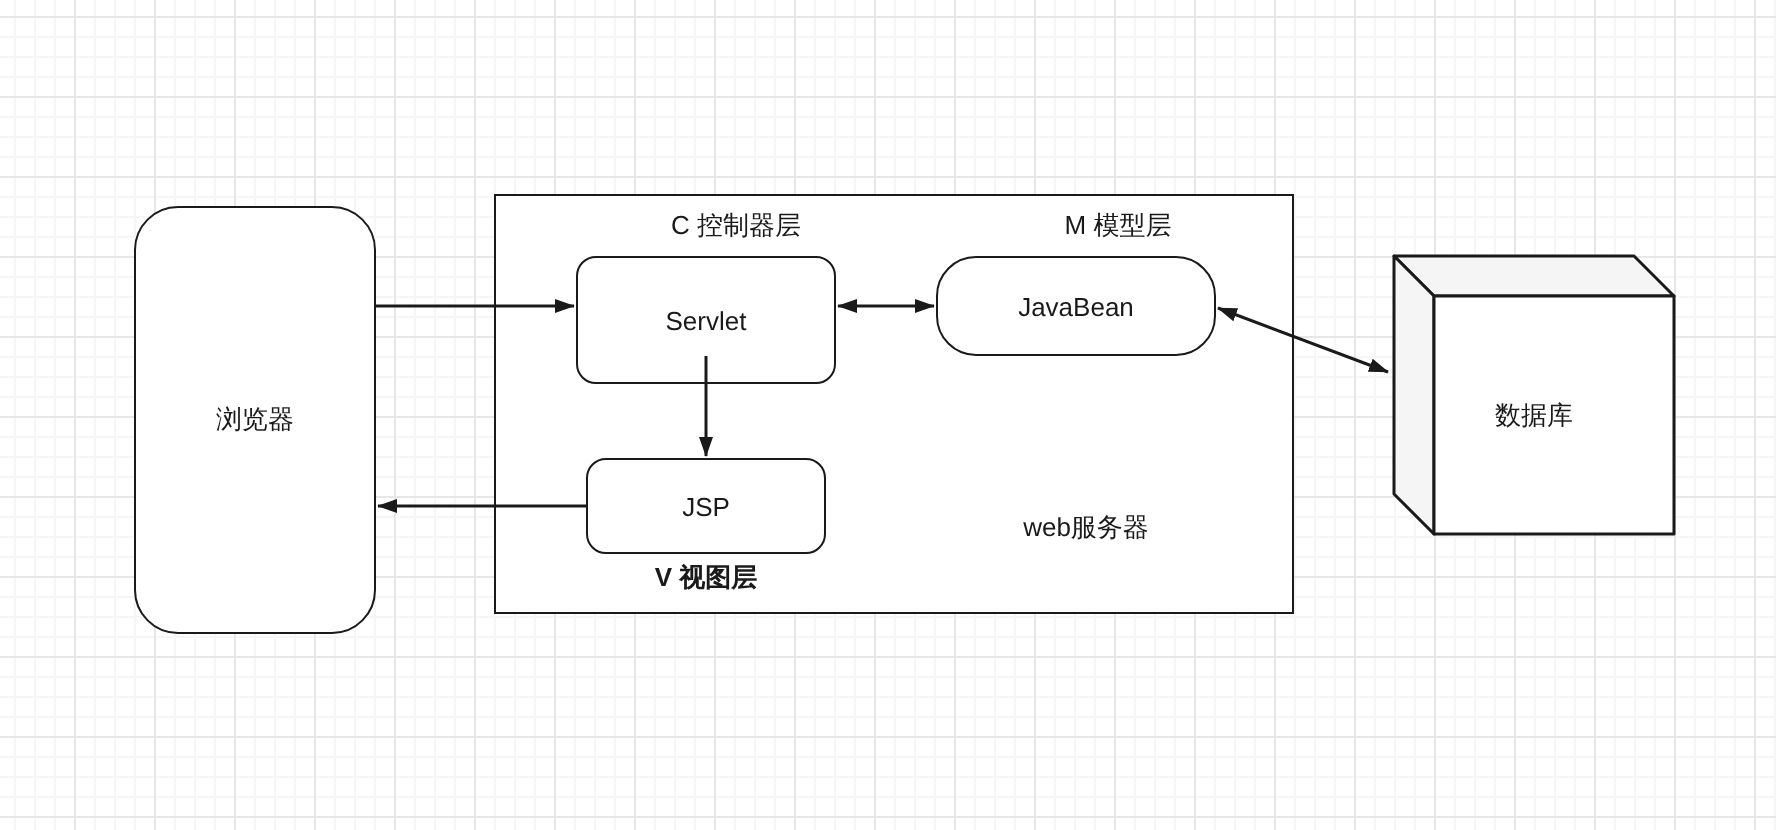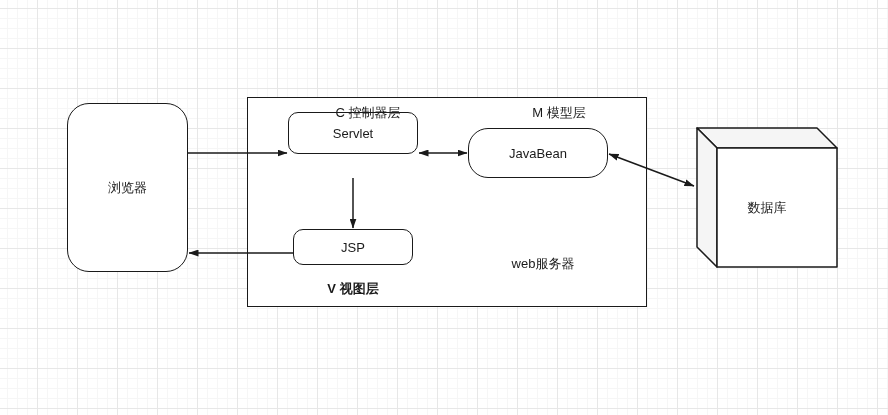--- a/index.html
+++ b/index.html
@@ -37,24 +37,24 @@
     z-index: 2;
   }
   .container-box {
     position: absolute;
     left: 247px; top: 97px;
     width: 400px; height: 210px;
     background: #ffffff;
     border: 1.5px solid #1a1a1a;
     z-index: 1;
   }
-  .browser-box  { left: 67px;  top: 103px; width: 121px; height: 169px; border-radius: 22px; }
-  .servlet-box  { left: 288px; top: 112px; width: 130px; height: 42px;  border-radius: 10px; }
+  .browser-box  { left: 67px;  top: 103px; width: 121px; height: 214px; border-radius: 22px; }
+  .servlet-box  { left: 288px; top: 128px; width: 130px; height: 64px;  border-radius: 10px; }
   .javabean-box { left: 468px; top: 128px; width: 140px; height: 50px;  border-radius: 20px; }
-  .jsp-box      { left: 293px; top: 229px; width: 120px; height: 36px;  border-radius: 10px; }
+  .jsp-box      { left: 293px; top: 229px; width: 120px; height: 48px;  border-radius: 10px; }
 
   .float-label {
     position: absolute;
     transform: translateX(-50%);
     white-space: nowrap;
     z-index: 4;
     line-height: 1.2;
   }
   .lbl-controller { left: 368px; top: 105px; }
   .lbl-model      { left: 537px; top: 105px; margin-left: 22px; }

